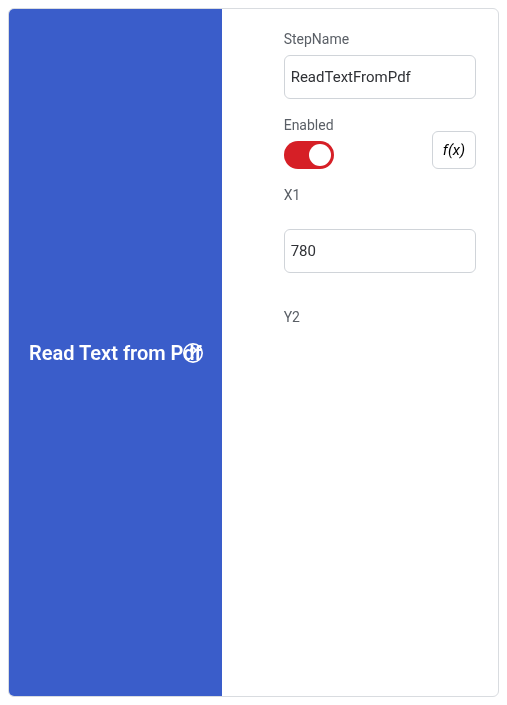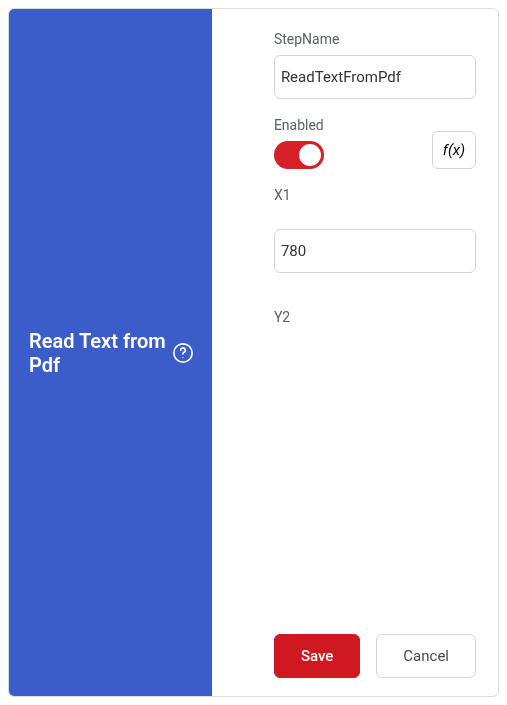--- a/index.html
+++ b/index.html
@@ -173,19 +173,15 @@
       <input class="text-input" type="text" value="780" style="">
     </div>
 
     <div class="field-group">
     </div>
 
     <div class="field-group">
       <label class="field-label">Y2</label>
     </div>
 
-    <div class="footer">
-      <button class="btn btn-save">Save</button>
-      <button class="btn btn-cancel">Cancel</button>
-    </div>
 
   </div>
 </div>
 
 </body></html>

